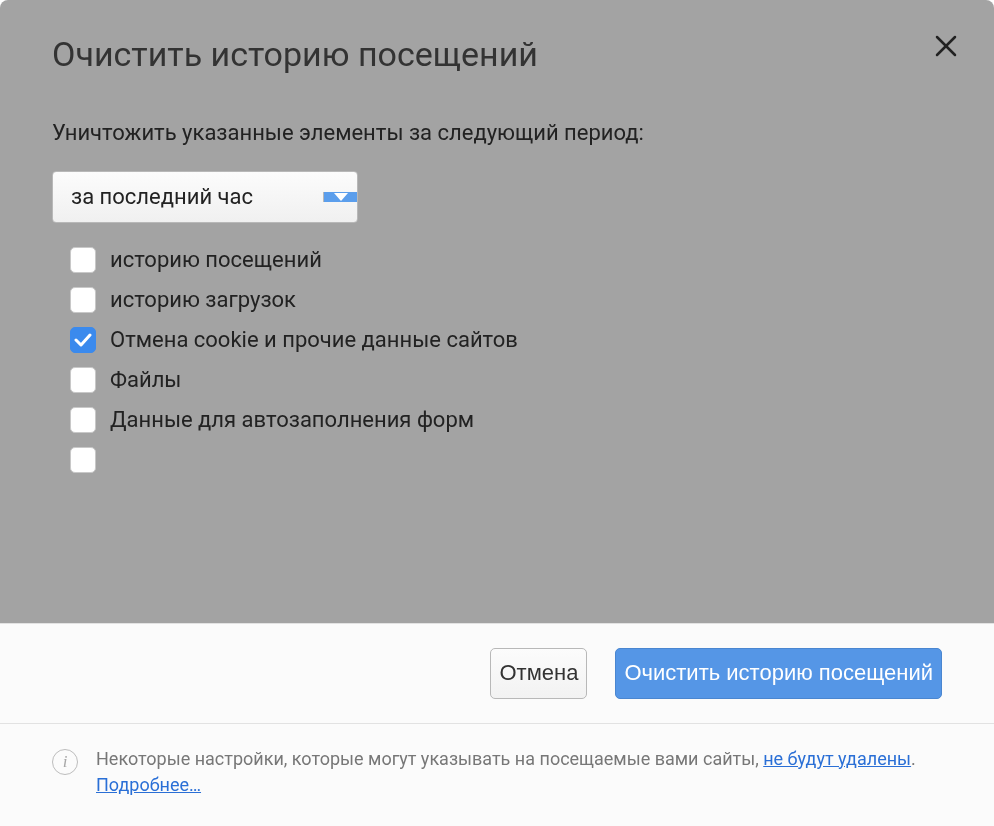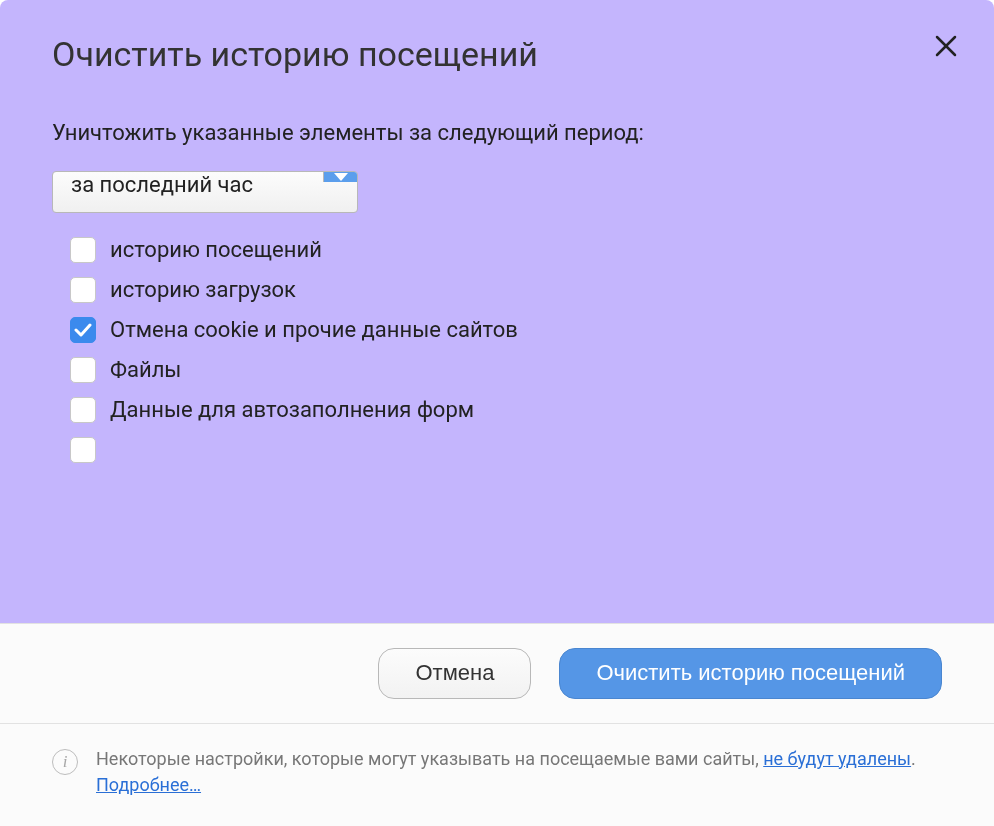--- a/index.html
+++ b/index.html
@@ -10,21 +10,21 @@
     body {
       font-family: -apple-system, BlinkMacSystemFont, "Segoe UI", Roboto, Helvetica, Arial, sans-serif;
       background: #fff;
       width: 994px;
       height: 826px;
       position: relative;
     }
     .dialog {
       width: 994px;
       height: 826px;
-      background: #c4b5fd;
+      background: #a3a3a3;
       border-radius: 8px;
       position: relative;
       display: flex;
       flex-direction: column;
     }
     .header {
       padding: 32px 52px 0 52px;
       position: relative;
     }
     .title {
@@ -53,25 +53,25 @@
       flex: 1;
     }
     .prompt {
       font-size: 22px;
       color: #222;
       margin-bottom: 22px;
       line-height: 1.4;
     }
     .select-wrapper {
       display: inline-flex;
-      align-items: flex-start;
+      align-items: center;
       border: 1px solid #b8b8b8;
       border-radius: 4px;
       overflow: hidden;
-      height: 42px;
+      height: 52px;
       background: linear-gradient(#fcfcfc, #f0f0f0);
       margin-bottom: 24px;
     }
     .select-text {
       padding: 0 18px;
       font-size: 22px;
       color: #222;
       display: flex;
       align-items: center;
       min-width: 270px;
@@ -130,22 +130,22 @@
       border-top: 1px solid #e2e2e2;
       border-bottom: 1px solid #e2e2e2;
       padding: 24px 52px;
       display: flex;
       justify-content: flex-end;
       gap: 28px;
       background: #fbfbfb;
     }
     .btn {
       font-size: 22px;
-      padding: 10px 36px;
-      border-radius: 16px;
+      padding: 10px 8px;
+      border-radius: 5px;
       cursor: pointer;
       line-height: 1.3;
       border: 1px solid;
     }
     .btn-cancel {
       background: linear-gradient(#fcfcfc, #f2f2f2);
       border-color: #b8b8b8;
       color: #333;
     }
     .btn-primary {

